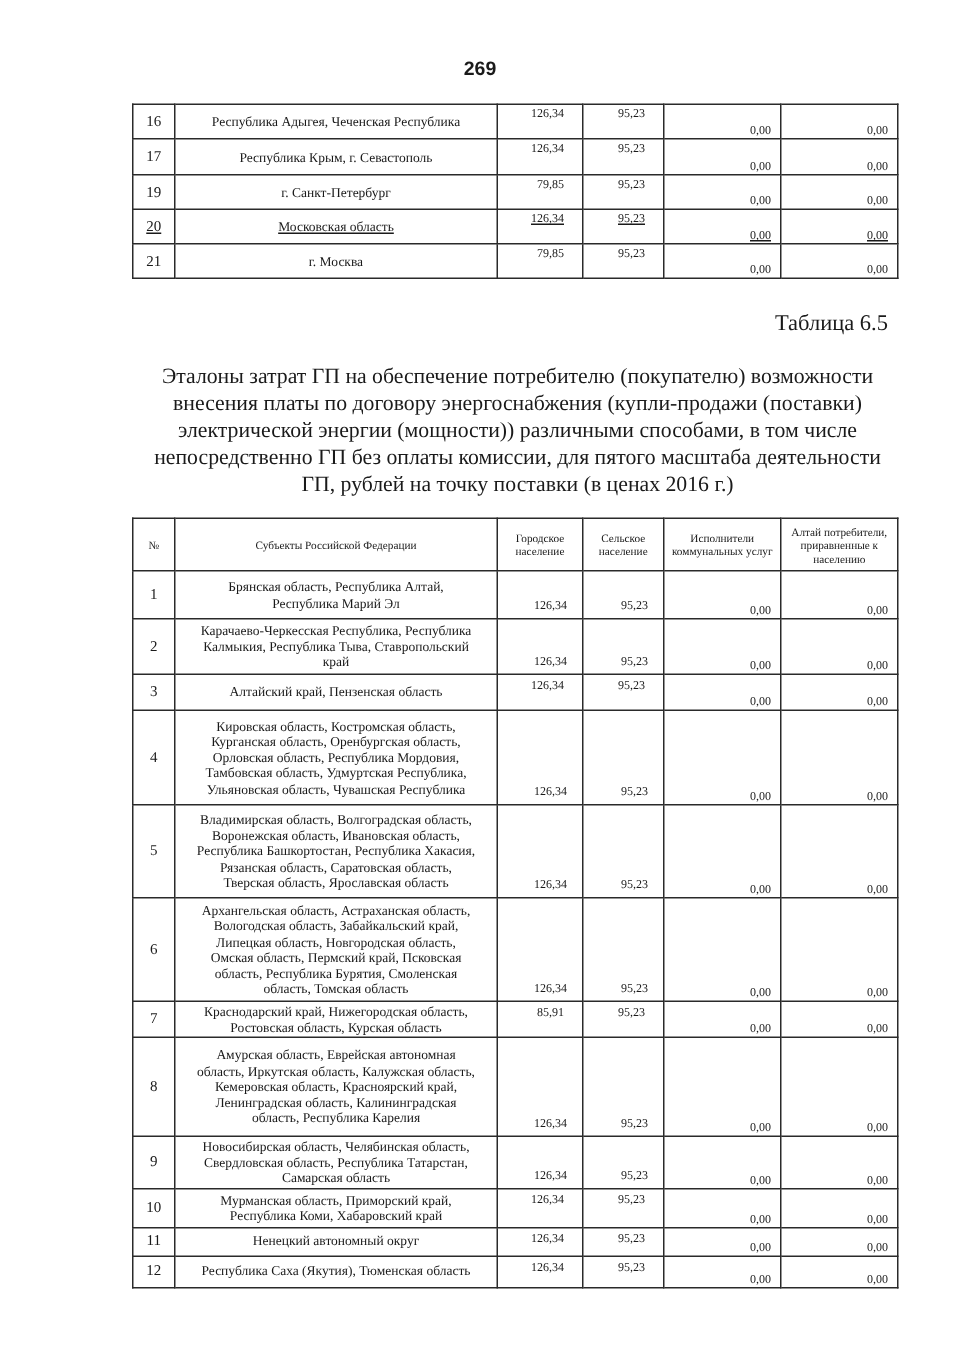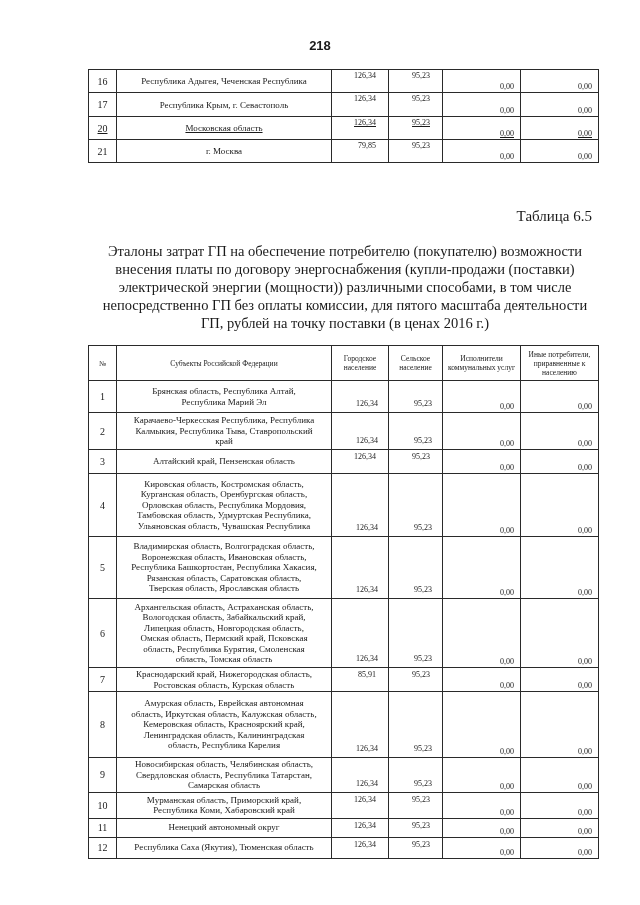--- a/index.html
+++ b/index.html
@@ -31,21 +31,21 @@
   .t2 th { font-size: 7.5px; line-height: 9px; text-align: center; vertical-align: middle; height: 34px; }
   .t2 td.num { text-align: center; font-size: 10px; }
   .t2 td.name { text-align: center; line-height: 10.5px; padding: 1px 12px; }
   .t2 td.val { text-align: right; vertical-align: bottom; padding: 0 10px 4px 0; font-size: 8px; }
   .t2 td.val0 { text-align: right; vertical-align: bottom; padding: 0 6px 1px 0; font-size: 8px; }
   .t2 tr.single td.val { vertical-align: top; padding: 2px 12px 0 0; }
 </style>
 </head>
 <body>
 
-<div class="page-number">218</div>
+<div class="page-number">269</div>
 
 <table class="t1">
   <colgroup>
       <col style="width:28px">
       <col style="width:215px">
       <col style="width:57px">
       <col style="width:54px">
       <col style="width:78px">
       <col style="width:78px">
     </colgroup>
@@ -55,20 +55,28 @@
         <td class="name">Республика Адыгея, Чеченская Республика</td>
         <td class="val">126,34</td>
         <td class="val">95,23</td>
         <td class="val0">0,00</td>
         <td class="val0">0,00</td>
       </tr>
       <tr style="height: 24px;">
         <td class="num">17</td>
         <td class="name">Республика Крым, г. Севастополь</td>
         <td class="val">126,34</td>
+        <td class="val">95,23</td>
+        <td class="val0">0,00</td>
+        <td class="val0">0,00</td>
+      </tr>
+      <tr style="height: 20px;">
+        <td class="num">19</td>
+        <td class="name">г. Санкт-Петербург</td>
+        <td class="val">79,85</td>
         <td class="val">95,23</td>
         <td class="val0">0,00</td>
         <td class="val0">0,00</td>
       </tr>
       <tr style="height: 20px; text-decoration: underline;">
         <td class="num">20</td>
         <td class="name">Московская область</td>
         <td class="val">126,34</td>
         <td class="val">95,23</td>
         <td class="val0">0,00</td>
@@ -97,21 +105,21 @@
       <col style="width:78px">
       <col style="width:78px">
     </colgroup>
   <thead>
     <tr>
       <th>№</th>
       <th>Субъекты Российской Федерации</th>
       <th>Городское население</th>
       <th>Сельское население</th>
       <th>Исполнители коммунальных услуг</th>
-      <th>Иные потребители, приравненные к населению</th>
+      <th>Алтай потребители, приравненные к населению</th>
     </tr>
   </thead>
   <tbody id="t2-body">
       <tr style="height: 32px;">
         <td class="num">1</td>
         <td class="name">Брянская область, Республика Алтай, Республика Марий Эл</td>
         <td class="val">126,34</td>
         <td class="val">95,23</td>
         <td class="val0">0,00</td>
         <td class="val0">0,00</td>

